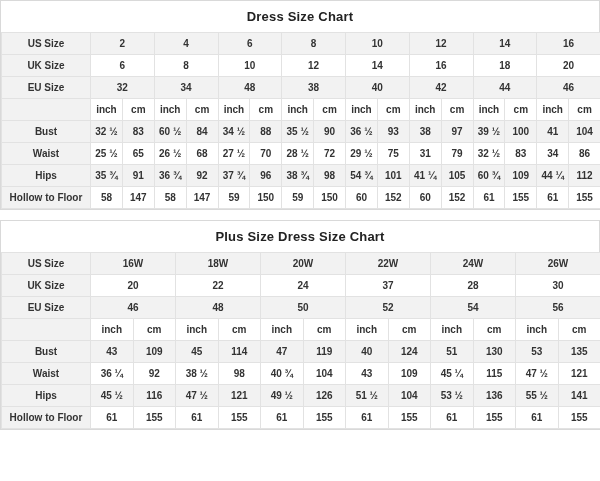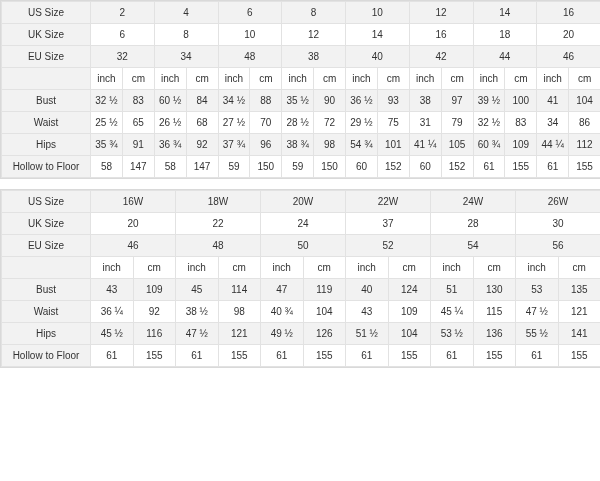--- a/index.html
+++ b/index.html
@@ -32,20 +32,21 @@
     font-size: 13px;
     color: #222222;
     padding: 8px 0 8px 0;
     background: #ffffff;
     letter-spacing: 0.2px;
   }
   table.size-table {
     border-collapse: collapse;
     width: 600px;
     table-layout: fixed;
+    font-weight: bold;
   }
   table.size-table td {
     border: 1px solid #e2e2e2;
     font-size: 10px;
     text-align: center;
     height: 21px;
     padding: 0 1px;
     color: #333333;
     white-space: nowrap;
     overflow: hidden;
@@ -73,20 +74,21 @@
   .unit-row td {
     font-size: 10px;
   }
 </style>
 </head>
 <body>
 
 <div class="page">
 
   <div class="chart-block">
+    <div class="chart-title">Dress Size Chart</div>
     <table class="size-table">
       <tbody>
           <tr class="shaded">
             <td class="rowhead">US Size</td>
             <td colspan="2">2</td>
             <td colspan="2">4</td>
             <td colspan="2">6</td>
             <td colspan="2">8</td>
             <td colspan="2">10</td>
             <td colspan="2">12</td>
@@ -210,20 +212,21 @@
             <td>61</td>
             <td>155</td>
           </tr>
         </tbody>
     </table>
   </div>
 
   <div class="spacer"></div>
 
   <div class="chart-block">
+    <div class="chart-title">Plus Size Dress Size Chart</div>
     <table class="size-table">
       <tbody>
           <tr class="shaded">
             <td class="rowhead">US Size</td>
             <td colspan="2">16W</td>
             <td colspan="2">18W</td>
             <td colspan="2">20W</td>
             <td colspan="2">22W</td>
             <td colspan="2">24W</td>
             <td colspan="2">26W</td>

